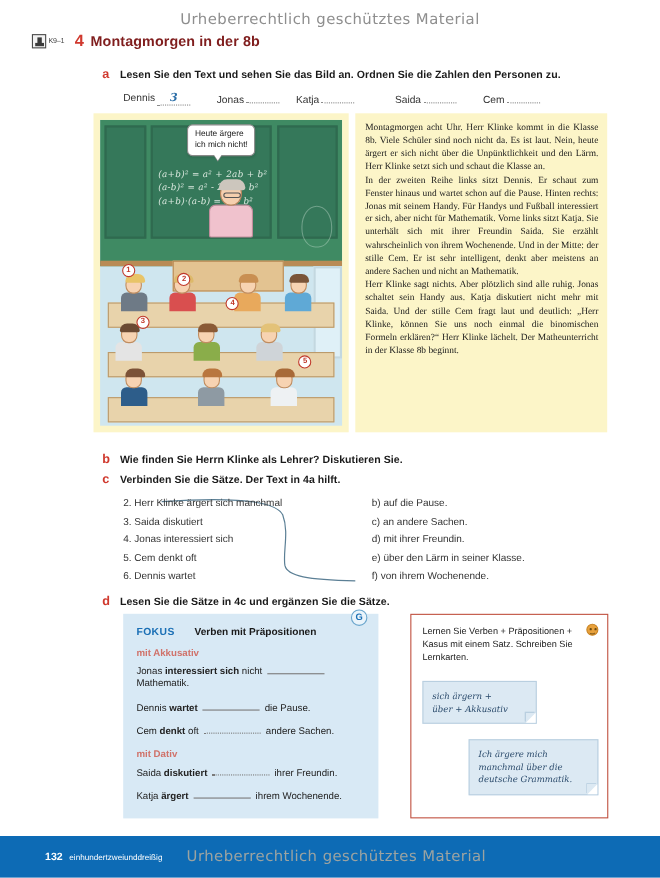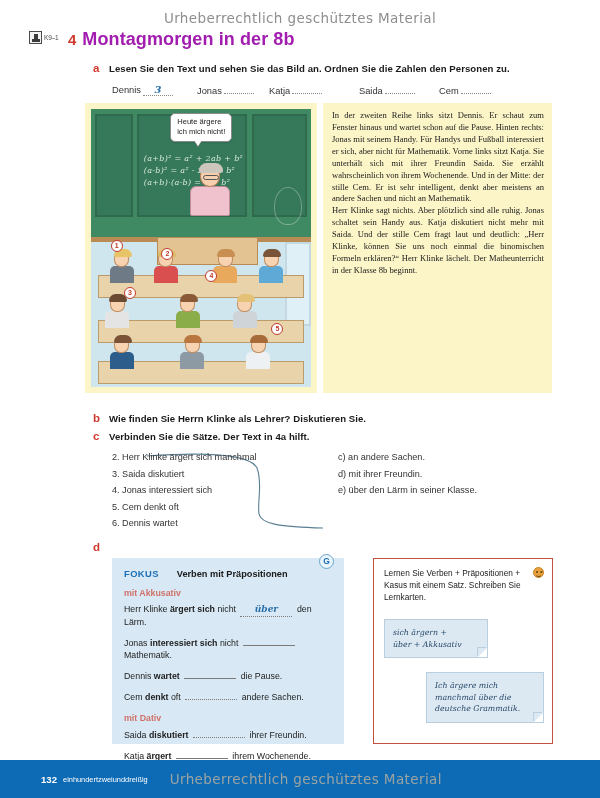--- a/index.html
+++ b/index.html
@@ -71,23 +71,23 @@
     display: flex;
     align-items: baseline;
     gap: 6px;
   }
   .task-num {
     font-size: 15px;
     font-weight: bold;
     color: #d0392e;
   }
   .task-title {
-    font-size: 18px;
-    font-weight: bold;
-    color: #a21caf;
+    font-size: 13px;
+    font-weight: bold;
+    color: #7f1d1d;
     letter-spacing: 0.1px;
   }
 
   
   .sub {
     position: absolute;
     display: flex;
     align-items: baseline;
     gap: 7px;
   }
@@ -628,20 +628,21 @@
 
     <div class="marker" style="left:9%;  top:47%;">1</div>
     <div class="marker" style="left:32%; top:50%;">2</div>
     <div class="marker" style="left:15%; top:64%;">3</div>
     <div class="marker" style="left:52%; top:58%;">4</div>
     <div class="marker" style="left:82%; top:77%;">5</div>
   </div>
 </div>
 
 <div class="story">
+  <p>Montagmorgen acht Uhr. Herr Klinke kommt in die Klasse 8b. Viele Schüler sind noch nicht da. Es ist laut. Nein, heute ärgert er sich nicht über die Unpünktlichkeit und den Lärm. Herr Klinke setzt sich und schaut die Klasse an.</p>
   <p>In der zweiten Reihe links sitzt Dennis. Er schaut zum Fenster hinaus und wartet schon auf die Pause. Hinten rechts: Jonas mit seinem Handy. Für Handys und Fußball interessiert er sich, aber nicht für Mathematik. Vorne links sitzt Katja. Sie unterhält sich mit ihrer Freundin Saida. Sie erzählt wahrscheinlich von ihrem Wochenende. Und in der Mitte: der stille Cem. Er ist sehr intelligent, denkt aber meistens an andere Sachen und nicht an Mathematik.</p>
   <p>Herr Klinke sagt nichts. Aber plötzlich sind alle ruhig. Jonas schaltet sein Handy aus. Katja diskutiert nicht mehr mit Saida. Und der stille Cem fragt laut und deutlich: „Herr Klinke, können Sie uns noch einmal die binomischen Formeln erklären?“ Herr Klinke lächelt. Der Matheunterricht in der Klasse 8b beginnt.</p>
 </div>
 
 <div class="sub" style="left:93px; top:412px;">
   <span class="sub-letter">b</span>
   <span class="sub-text">Wie finden Sie Herrn Klinke als Lehrer? Diskutieren Sie.</span>
 </div>
 
 <div class="sub" style="left:93px; top:430px;">
@@ -655,45 +656,41 @@
 
 <div class="match-left">
   <div>2. Herr Klinke ärgert sich manchmal</div>
   <div>3. Saida diskutiert</div>
   <div>4. Jonas interessiert sich</div>
   <div>5. Cem denkt oft</div>
   <div>6. Dennis wartet</div>
 </div>
 
 <div class="match-right">
+  <div>b) auf die Pause.</div>
   <div>c) an andere Sachen.</div>
   <div>d) mit ihrer Freundin.</div>
   <div>e) über den Lärm in seiner Klasse.</div>
+  <div>f) von ihrem Wochenende.</div>
 </div>
 
 <div class="sub" style="left:93px; top:541px;">
   <span class="sub-letter">d</span>
+  <span class="sub-text">Lesen Sie die Sätze in 4c und ergänzen Sie die Sätze.</span>
 </div>
 
 <div class="fokus">
   <div class="g-badge">G</div>
   <div class="fokus-head">
     <span class="fokus-label">FOKUS</span>
     <span class="fokus-sub">Verben mit Präpositionen</span>
   </div>
 
   <div class="case-label">mit Akkusativ</div>
 
-  <div class="fk-line">
-    <span>Herr Klinke</span>
-    <b>ärgert sich</b>
-    <span>nicht</span>
-    <span class="gap-filled">über</span>
-    <span>den Lärm.</span>
-  </div>
 
   <div class="fk-line">
     <span>Jonas</span>
     <b>interessiert sich</b>
     <span>nicht</span>
     <span class="gap solid"></span>
     <span>Mathematik.</span>
   </div>
 
   <div class="fk-line">

